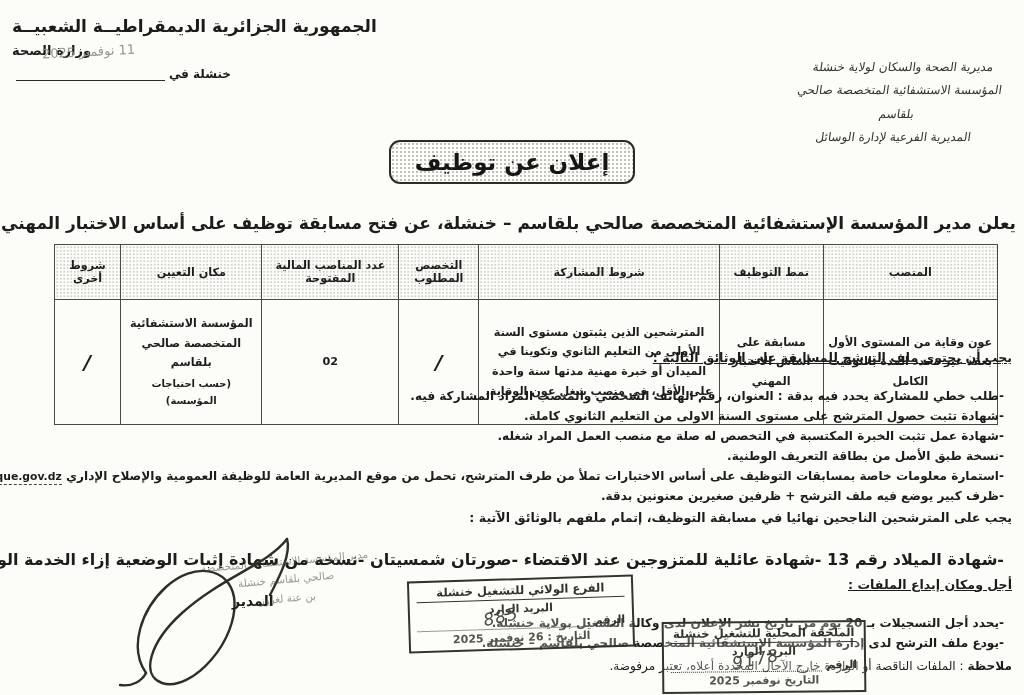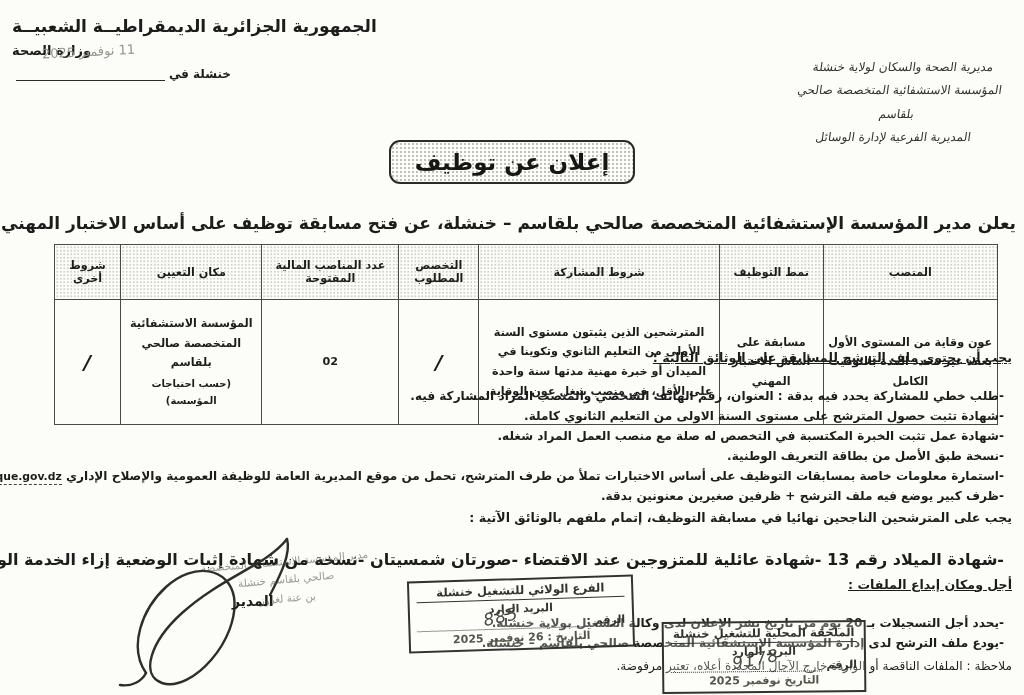--- a/index.html
+++ b/index.html
@@ -42,21 +42,21 @@
   .assign-note{font-size:10px;display:block;margin-top:2px;}
   
   .sections{position:absolute;top:348px;right:12px;left:6px;text-align:right;line-height:1.58;font-size:12.1px;}
   .sec-heading{font-weight:bold;font-size:12.6px;text-decoration:underline;}
   .sec-heading.nolined{text-decoration:none;}
   .sections ul{list-style:none;margin:19px 0 2px;padding:0 8px 0 0;font-weight:bold;}
   .sections li{margin:1px 0;white-space:nowrap;overflow:visible;}
   .url{direction:ltr;unicode-bidi:isolate;font-size:10.8px;border-bottom:1px dashed #44443f;padding-bottom:1px;}
   .longline{white-space:nowrap;font-size:16px;}
   .note-line{margin-top:4px;}
-  .note-label{font-weight:normal;}
+  .note-label{font-weight:bold;}
   
   .sig-svg{position:absolute;left:62px;top:535px;}
   .director-label{position:absolute;left:232px;top:593px;font-size:14px;font-weight:bold;}
   .dir-stamp{
     position:absolute;left:186px;top:552px;width:200px;text-align:center;
     font-size:10.5px;color:rgba(72,72,64,.55);transform:rotate(-5deg);line-height:1.75;
   }
   .stamp{
     position:absolute;border:2px solid #33332e;color:#33332e;text-align:center;
     padding:3px 7px 4px;font-weight:bold;background:rgba(255,255,255,.25);

